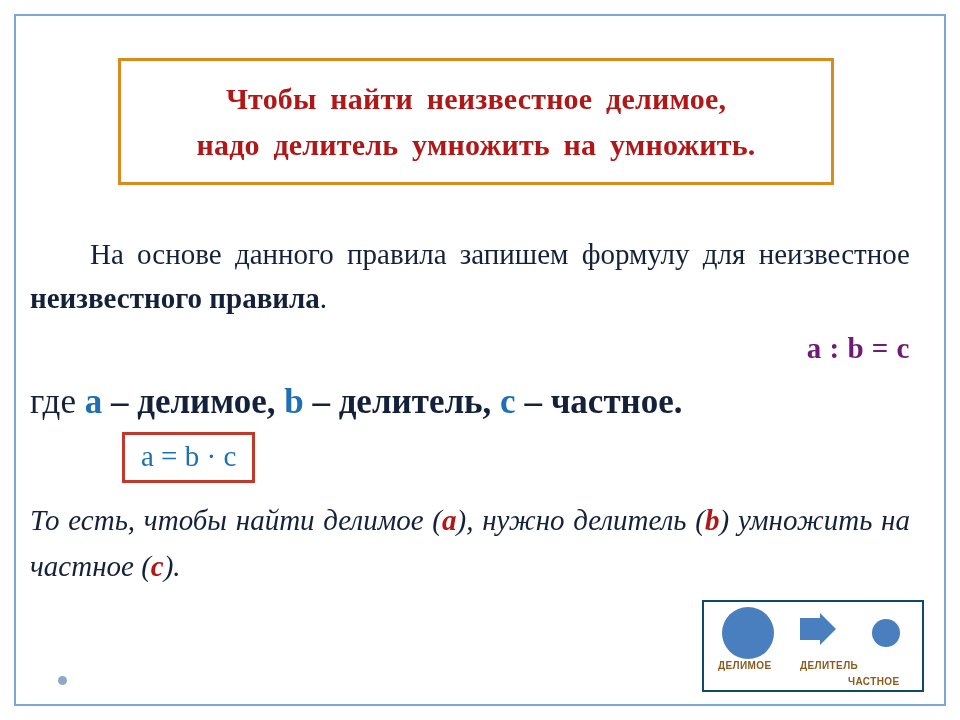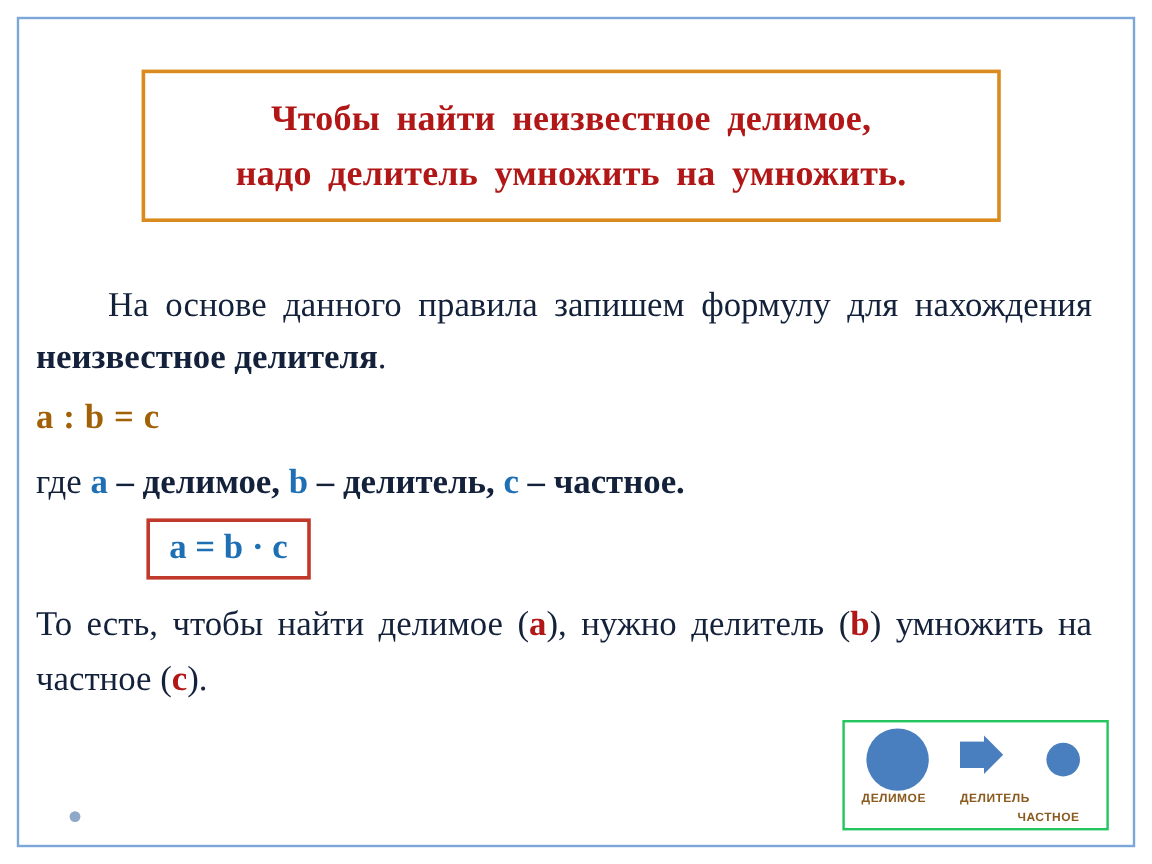--- a/index.html
+++ b/index.html
@@ -71,72 +71,73 @@
   .para {
     margin: 0 0 6px 0;
     text-align: justify;
   }
   .para-indent { text-indent: 60px; }
   .b { font-weight: bold; }
   .blue { color: #1f6fb5; font-weight: bold; }
   .red { color: #b11717; font-weight: bold; }
 
   .formula-center {
-    text-align: left;
-    font-size: 29px;
-    color: #a16207;
+    text-align: right;
+    font-size: 29px;
+    color: #701a75;
     font-weight: bold;
     margin: 6px 0 10px 0;
     letter-spacing: 0.5px;
   }
 
   .where-line {
     margin: 0 0 8px 0;
-    font-size: 29px;
+    font-size: 35px;
   }
 
   .then-row {
     display: flex;
     align-items: center;
     margin: 2px 0 14px 0;
     padding-left: 92px;
   }
   .then-label {
     font-size: 29px;
     color: #14213a;
     margin-right: 18px;
   }
   .formula-box {
     border: 3px solid #c0392b;
     padding: 2px 16px 5px 16px;
     font-size: 29px;
-    font-weight: bold;
+    font-weight: normal;
     color: #1f6fb5;
     background: #ffffff;
     line-height: 38px;
     white-space: nowrap;
   }
 
   .last-para {
     margin: 4px 0 0 0;
     text-align: justify;
     text-align-last: left;
     font-size: 29px;
     line-height: 46px;
+    font-style: italic;
   }
 
   
   .legend-box {
     position: absolute;
     left: 702px;
     top: 600px;
     width: 222px;
     height: 92px;
     box-sizing: border-box;
-    border: 2px solid #22c55e;
+    border: 2px solid #0c4a6e;
     background: #ffffff;
   }
   .legend-shapes {
     position: relative;
     width: 100%;
     height: 58px;
   }
   .circle-big {
     position: absolute;
     left: 18px;
@@ -209,21 +210,21 @@
 
   <div class="slide-border"></div>
 
   <div class="rule-box">
     <div class="rule-line rule-line-1">Чтобы найти неизвестное делимое,</div>
     <div class="rule-line rule-line-2">надо делитель умножить на умножить.</div>
   </div>
 
   <div class="body-text">
 
-    <p class="para para-indent"><span>На основе данного правила запишем формулу для нахождения </span><span class="b">неизвестное  делителя</span><span>.</span></p>
+    <p class="para para-indent"><span>На основе данного правила запишем формулу для неизвестное </span><span class="b">неизвестного  правила</span><span>.</span></p>
 
     <div class="formula-center">a : b = c</div>
 
     <p class="where-line"><span>где  </span><span class="blue">a</span><span class="b"> – делимое,  </span><span class="blue">b</span><span class="b"> – делитель,  </span><span class="blue">c</span><span class="b"> – частное.</span></p>
 
     <div class="then-row">
       <span class="formula-box">a = b · c</span>
     </div>
 
     <p class="last-para"><span>То  есть,  чтобы  найти     делимое  (</span><span class="red">a</span><span>),     нужно делитель (</span><span class="red">b</span><span>) умножить на частное (</span><span class="red">c</span><span>).</span></p>

